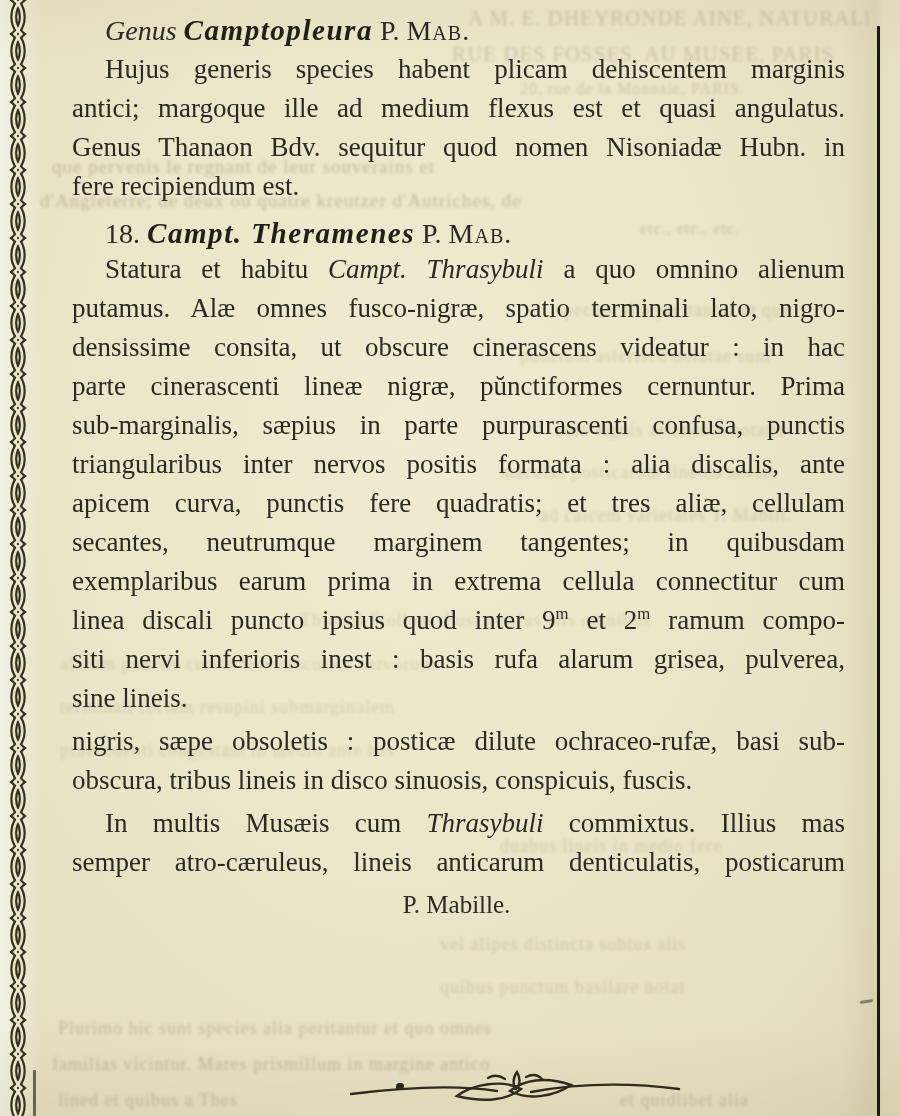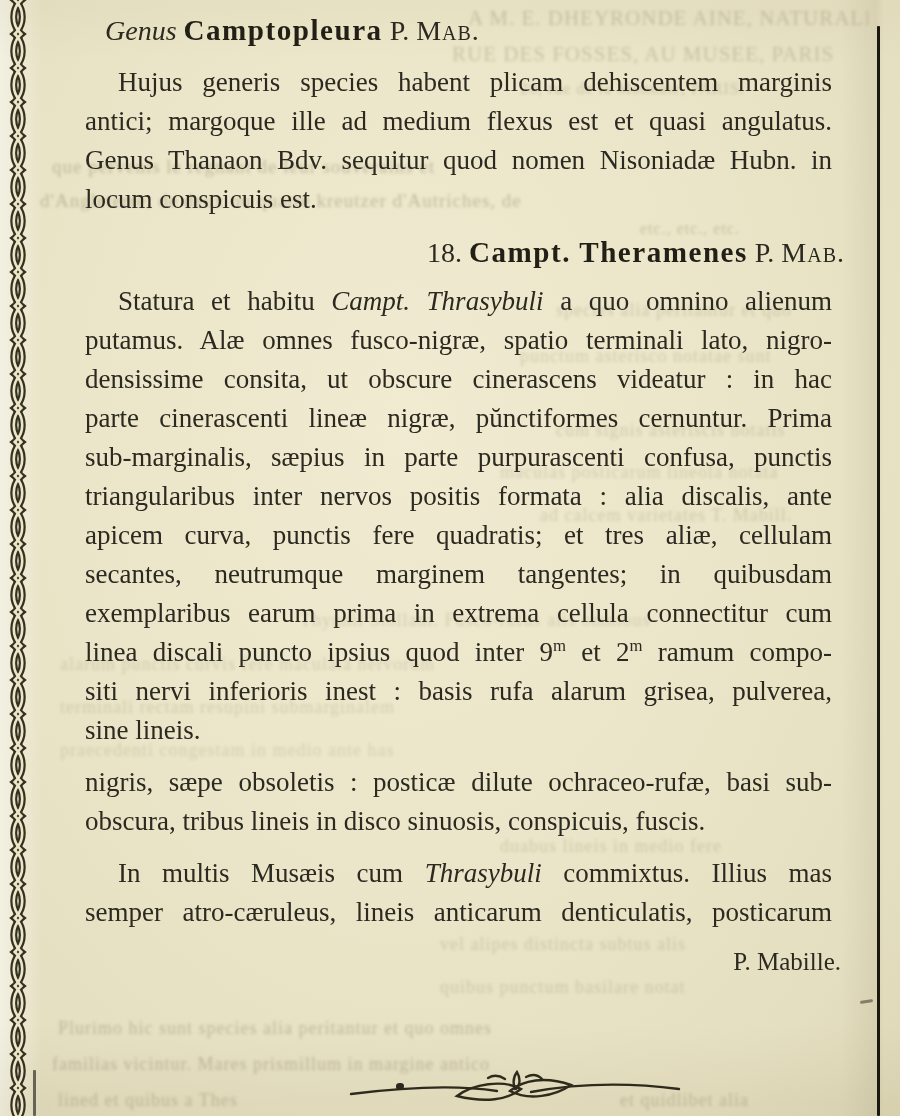--- a/index.html
+++ b/index.html
@@ -29,34 +29,34 @@
     font-family:"Liberation Serif","DejaVu Serif",serif;
   }
   
   .chain{position:absolute;left:5px;top:0;z-index:2;}
   
   .right-rule{position:absolute;left:877px;top:26px;width:3px;height:1090px;
     background:#1b1810;z-index:2;border-radius:1px;}
   
   .text-col{position:absolute;left:72px;top:10px;width:773px;z-index:3;color:#2c2920;}
   .t-heading{height:40px;line-height:40px;font-size:28px;padding-left:33px;white-space:nowrap;}
-  .t-heading.h2{margin-top:7px;margin-bottom:-3px;text-align:right;}
-  .t-para{margin:13px;}
+  .t-heading.h2{margin-top:7px;margin-bottom:-3px;}
+  .t-para{margin:0;}
   .t-para.sp{margin-top:4px;}
   .t-line{height:39px;line-height:39px;font-size:27px;
     text-align:justify;text-align-last:justify;overflow:hidden;}
   .t-line.t-first{padding-left:33px;}
   .t-line.t-last{text-align-last:left;}
   .seg-n{}
   .seg-i{font-style:italic;}
-  .seg-b{font-weight:700;letter-spacing:1.5px;font-size:1.04em;color:#221f16;}
+  .seg-b{font-weight:700;letter-spacing:1.5px;font-size:1.04em;color:#221f16;font-style:italic;}
   .seg-sc{font-variant:small-caps;letter-spacing:1px;}
   .seg-sup{font-size:0.62em;vertical-align:super;line-height:0;}
   .t-sig{margin-top:6px;height:34px;line-height:34px;font-size:25px;
-    text-align:right;padding-right:4px;color:#2c2920;}
+    text-align:center;padding-right:4px;color:#2c2920;}
   
   .flourish{position:absolute;left:345px;top:1070px;z-index:3;}
   .ink-dot{position:absolute;left:396px;top:1083px;width:8px;height:7px;
     background:#2a271c;border-radius:50% 45% 55% 50%;filter:blur(.4px);z-index:3;}
   .edge-dash{position:absolute;left:860px;top:1000px;width:13px;height:3px;
     background:#55503e;transform:rotate(-8deg);opacity:.65;border-radius:2px;z-index:3;}
   .corner-line{position:absolute;left:33px;top:1070px;width:3px;height:46px;
     background:#4a463a;opacity:.8;z-index:2;border-radius:1px;}
 </style>
 </head>
@@ -103,21 +103,21 @@
   </svg>
 
   <div class="right-rule"></div>
 
   <div class="text-col">
       <div class="t-heading"><span class="seg-i">Genus </span><span class="seg-b">Camptopleura</span><span class="seg-n"> P. </span><span class="seg-sc">Mab.</span></div>
       <div class="t-para">
         <div class="t-line t-first"><span class="seg-n">Hujus generis species habent plicam dehiscentem marginis</span></div>
         <div class="t-line"><span class="seg-n">antici; margoque ille ad medium flexus est et quasi angulatus.</span></div>
         <div class="t-line"><span class="seg-n">Genus Thanaon Bdv. sequitur quod nomen Nisoniadæ Hubn. in</span></div>
-        <div class="t-line t-last"><span class="seg-n">locum conspicuis est.</span></div>
+        <div class="t-line t-last"><span class="seg-n">fere recipiendum est.</span></div>
       </div>
       <div class="t-heading h2"><span class="seg-n">18. </span><span class="seg-b">Campt. Theramenes</span><span class="seg-n"> P. </span><span class="seg-sc">Mab.</span></div>
       <div class="t-para">
         <div class="t-line t-first"><span class="seg-n">Statura et habitu </span><span class="seg-i">Campt. Thrasybuli</span><span class="seg-n"> a quo omnino alienum</span></div>
         <div class="t-line"><span class="seg-n">putamus. Alæ omnes fusco-nigræ, spatio terminali lato, nigro-</span></div>
         <div class="t-line"><span class="seg-n">densissime consita, ut obscure cinerascens videatur : in hac</span></div>
         <div class="t-line"><span class="seg-n">parte cinerascenti lineæ nigræ, pŭnctiformes cernuntur. Prima</span></div>
         <div class="t-line"><span class="seg-n">sub-marginalis, sæpius in parte purpurascenti confusa, punctis</span></div>
         <div class="t-line"><span class="seg-n">triangularibus inter nervos positis formata : alia discalis, ante</span></div>
         <div class="t-line"><span class="seg-n">apicem curva, punctis fere quadratis; et tres aliæ, cellulam</span></div>

